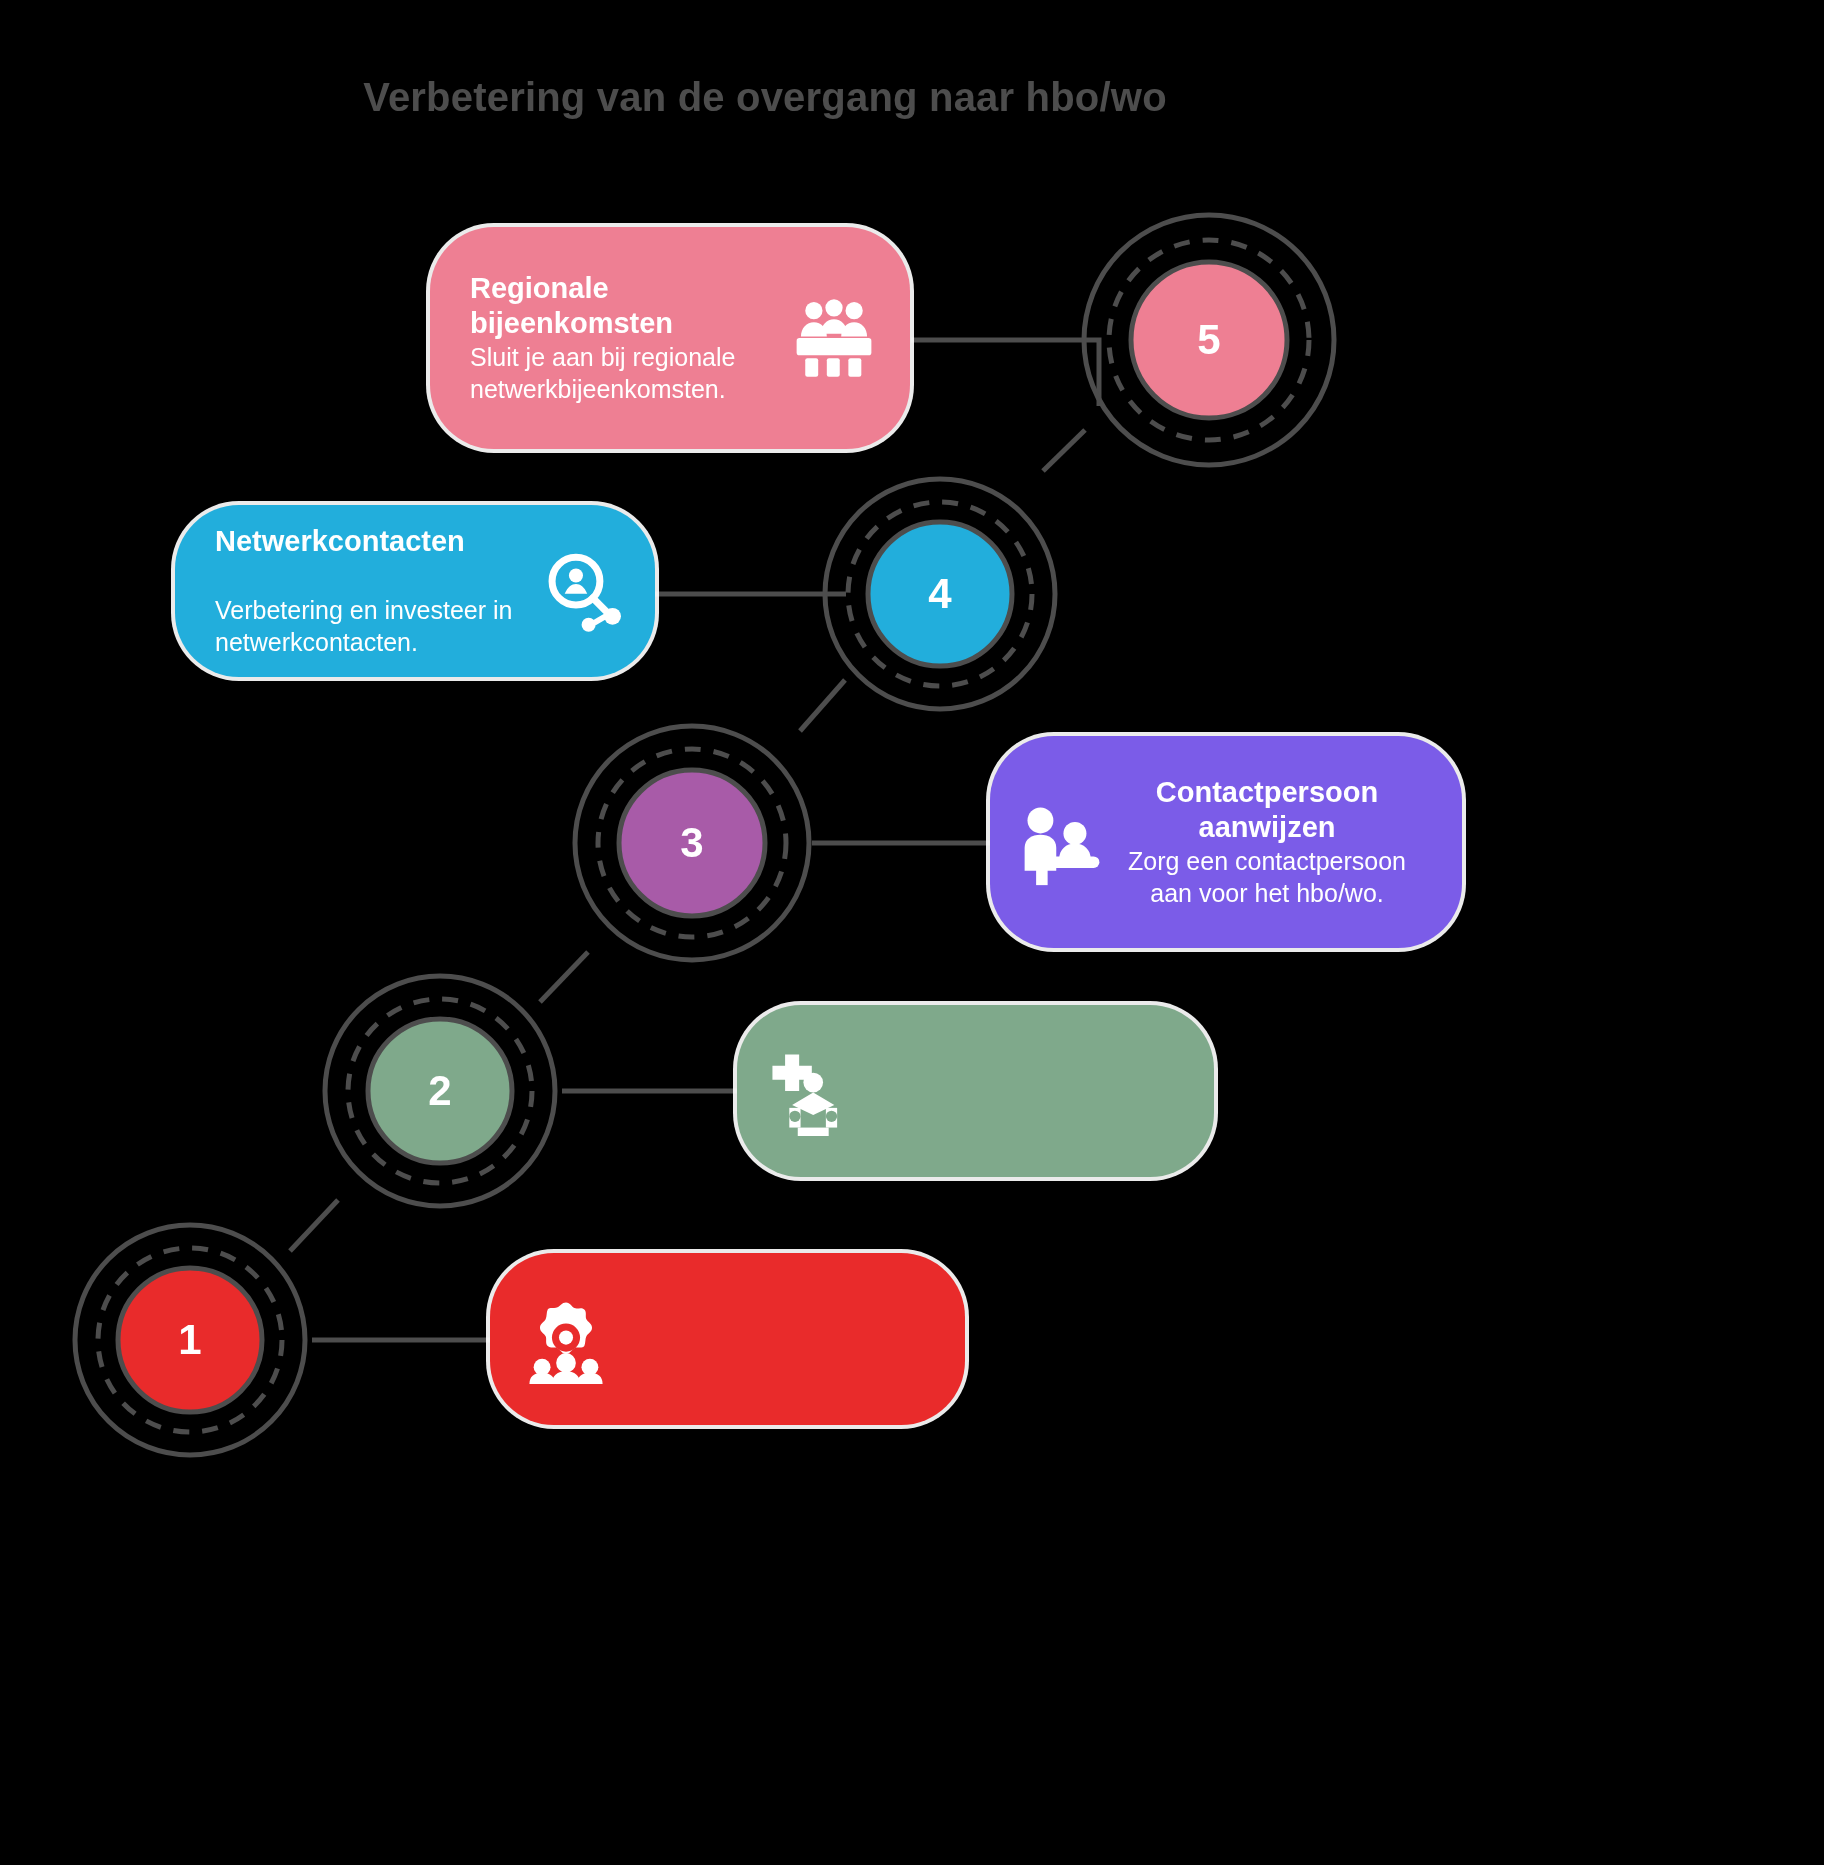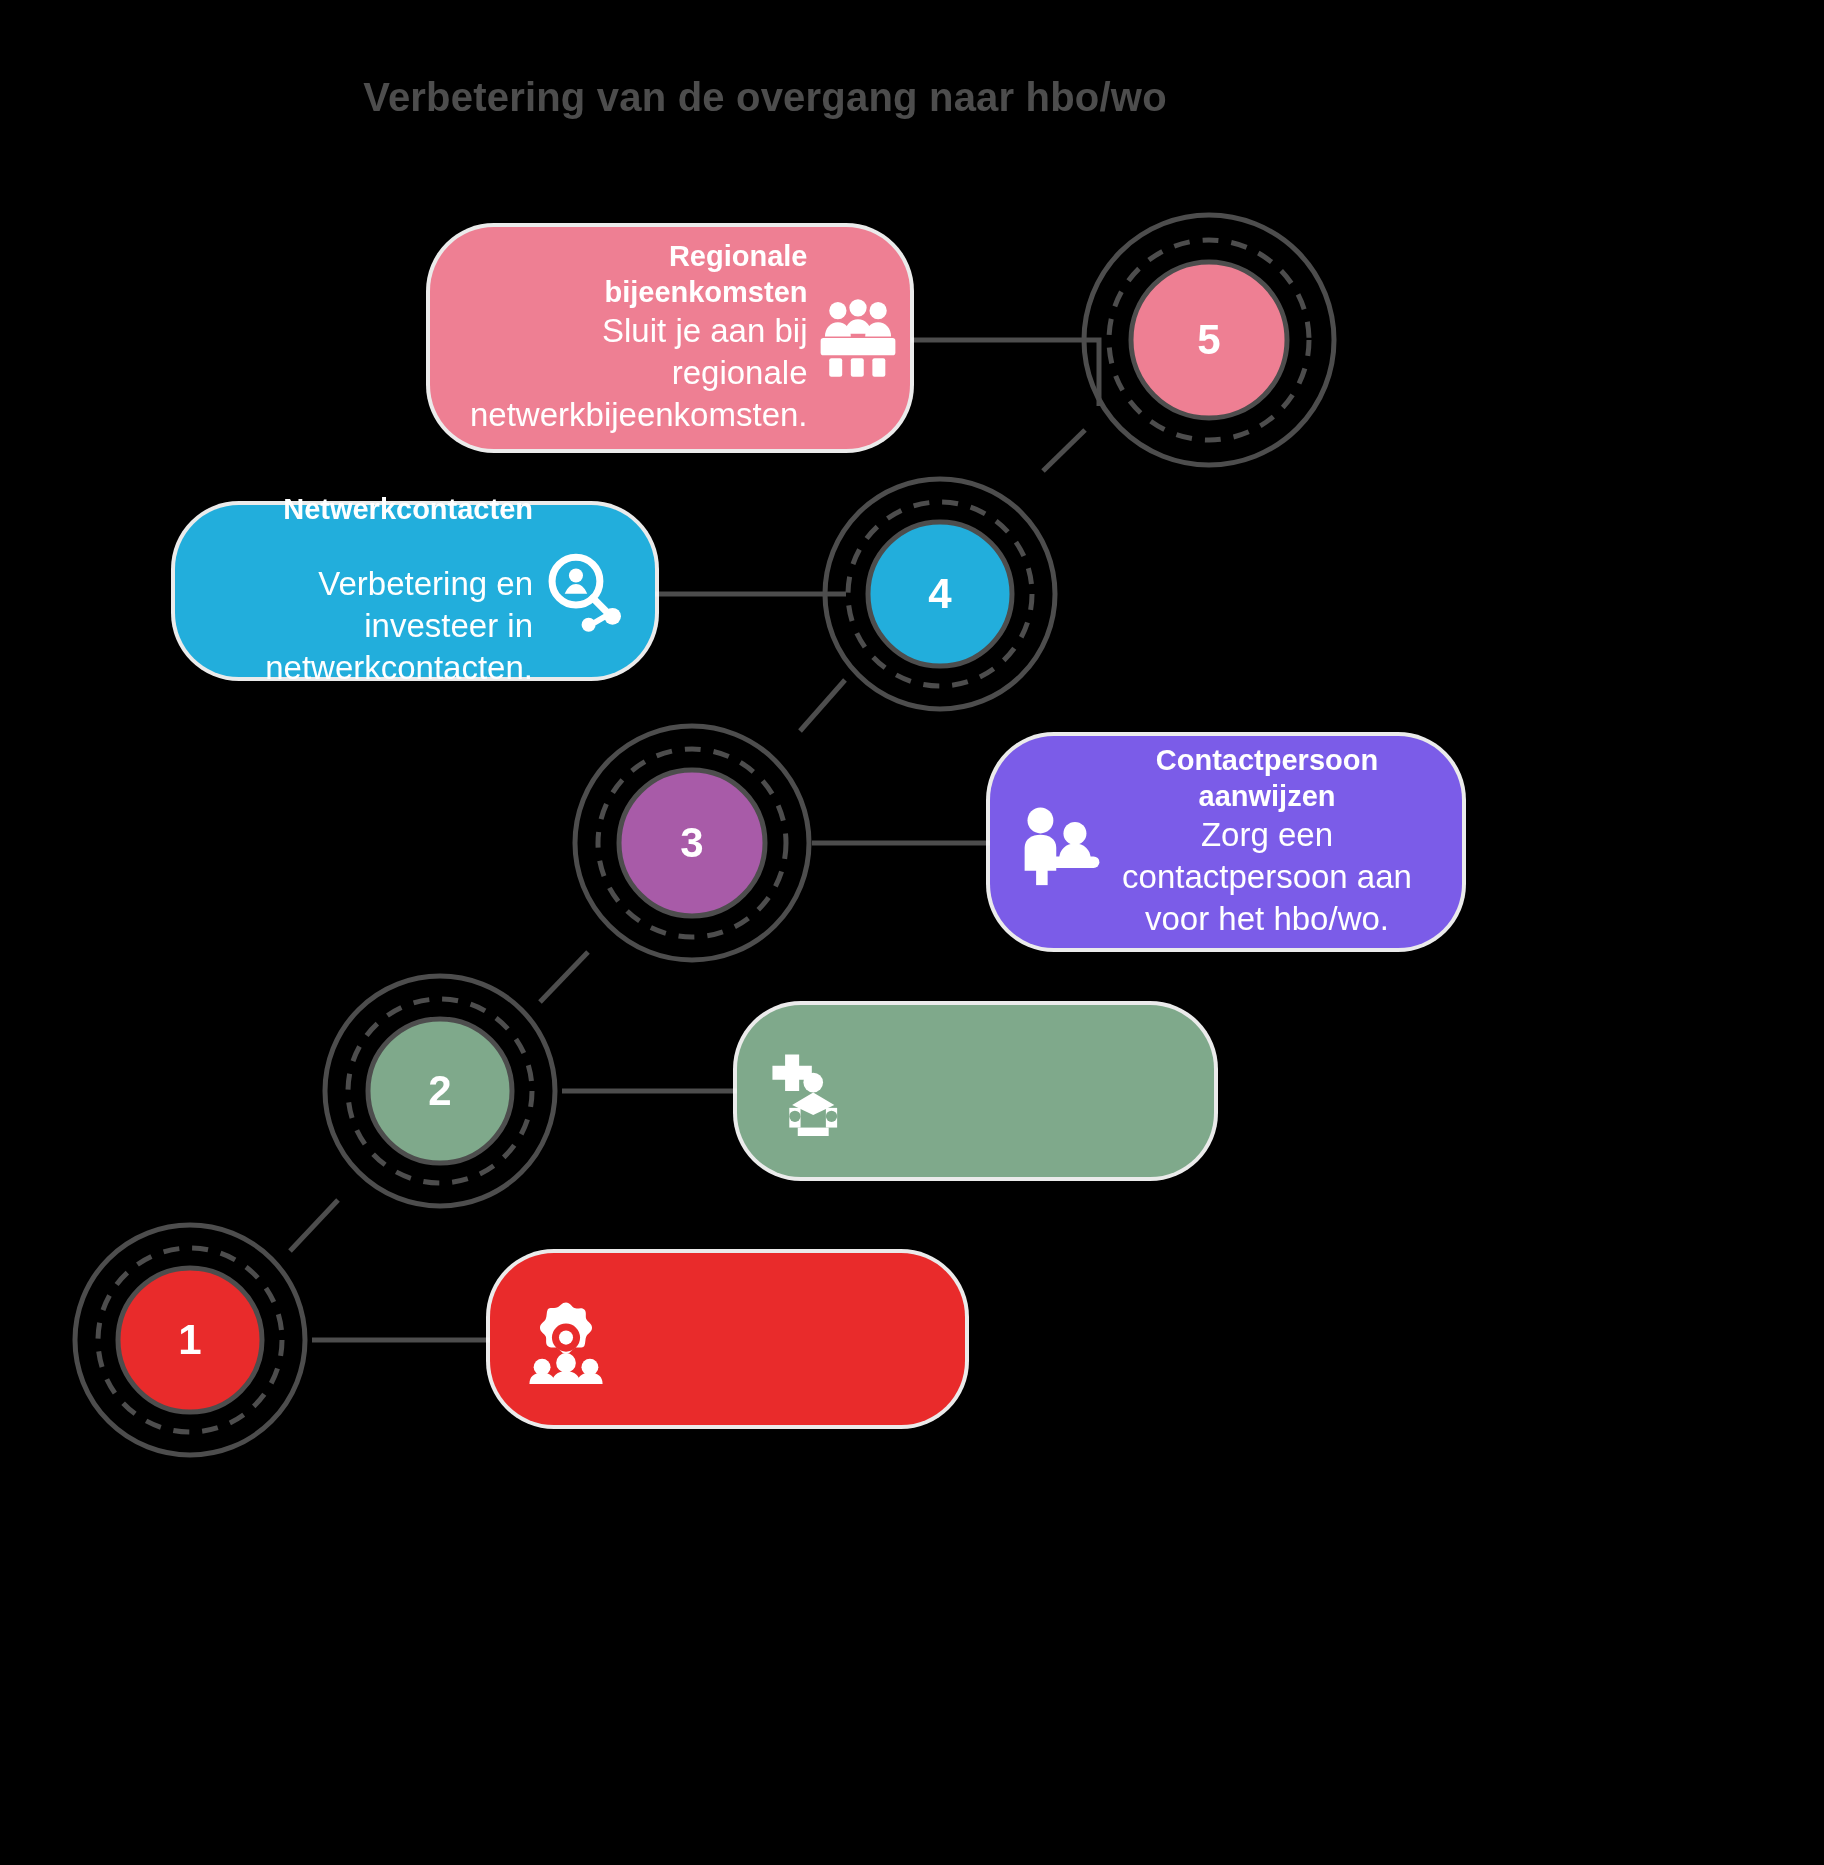--- a/index.html
+++ b/index.html
@@ -10,25 +10,25 @@
   .title{position:absolute;left:0;top:75px;width:1824px;text-align:center;
          color:#4d4d4d;font-size:40px;font-weight:bold;letter-spacing:.2px;
          transform:translateX(-147px);}
 
   svg.links{position:absolute;left:0;top:0;width:1824px;height:1865px;overflow:visible;}
 
   .card{position:absolute;border-radius:64px;box-shadow:0 0 0 4px rgba(255,255,255,.92);
         display:flex;align-items:center;box-sizing:border-box;}
   .card .txt{display:flex;flex-direction:column;justify-content:center;}
   .card .h{color:#fff;font-weight:bold;font-size:29px;line-height:1.22;}
-  .card .p{color:#fff;font-size:33px;line-height:1.28;margin-top:0;font-weight:400;}
+  .card .p{color:#fff;font-size:25px;line-height:1.28;margin-top:0;font-weight:400;}
   .card .ico{flex:0 0 auto;display:flex;align-items:center;justify-content:center;}
 
   
-  .alignR .h,.alignR .p{text-align:right;}
+  .alignR .h,.alignR .p{}
   .alignL .h,.alignL .p{text-align:center;}
 
   .badge{position:absolute;display:flex;align-items:center;justify-content:center;}
   .badge .num{position:absolute;color:#fff;font-size:42px;font-weight:bold;
               width:100%;text-align:center;line-height:1;}
 </style>
 </head>
 <body>
 
 <div id="stage">

